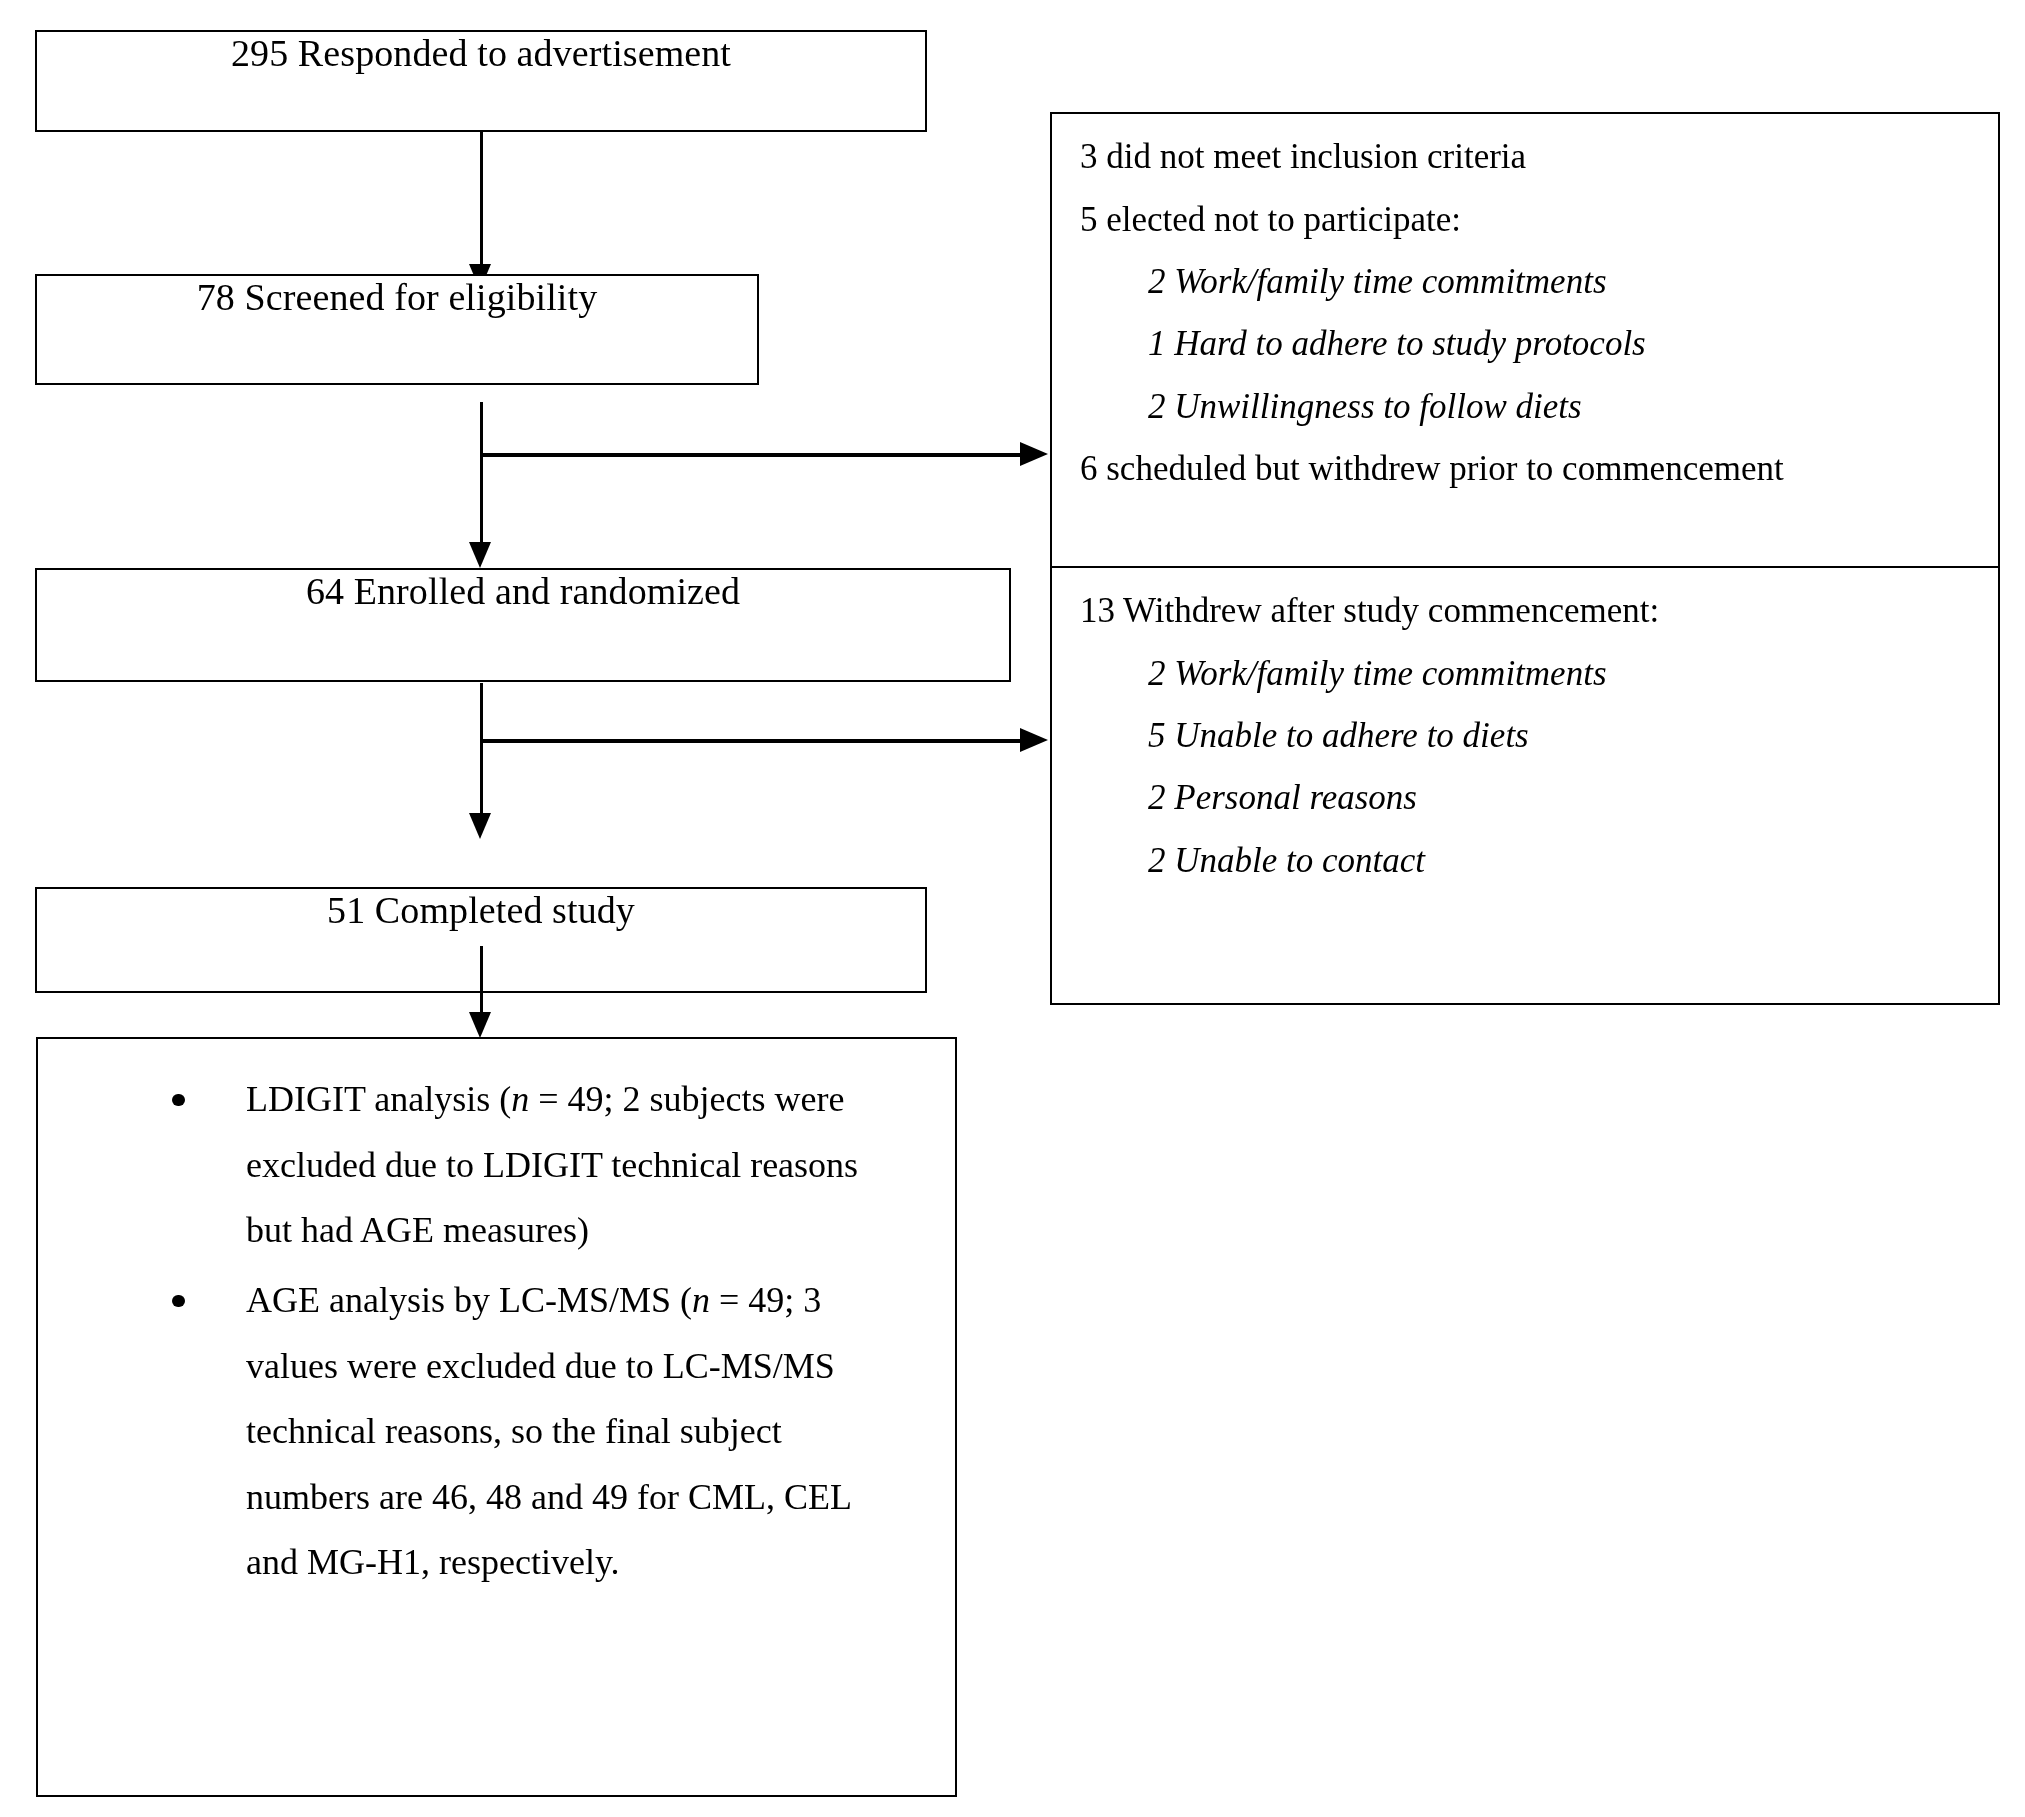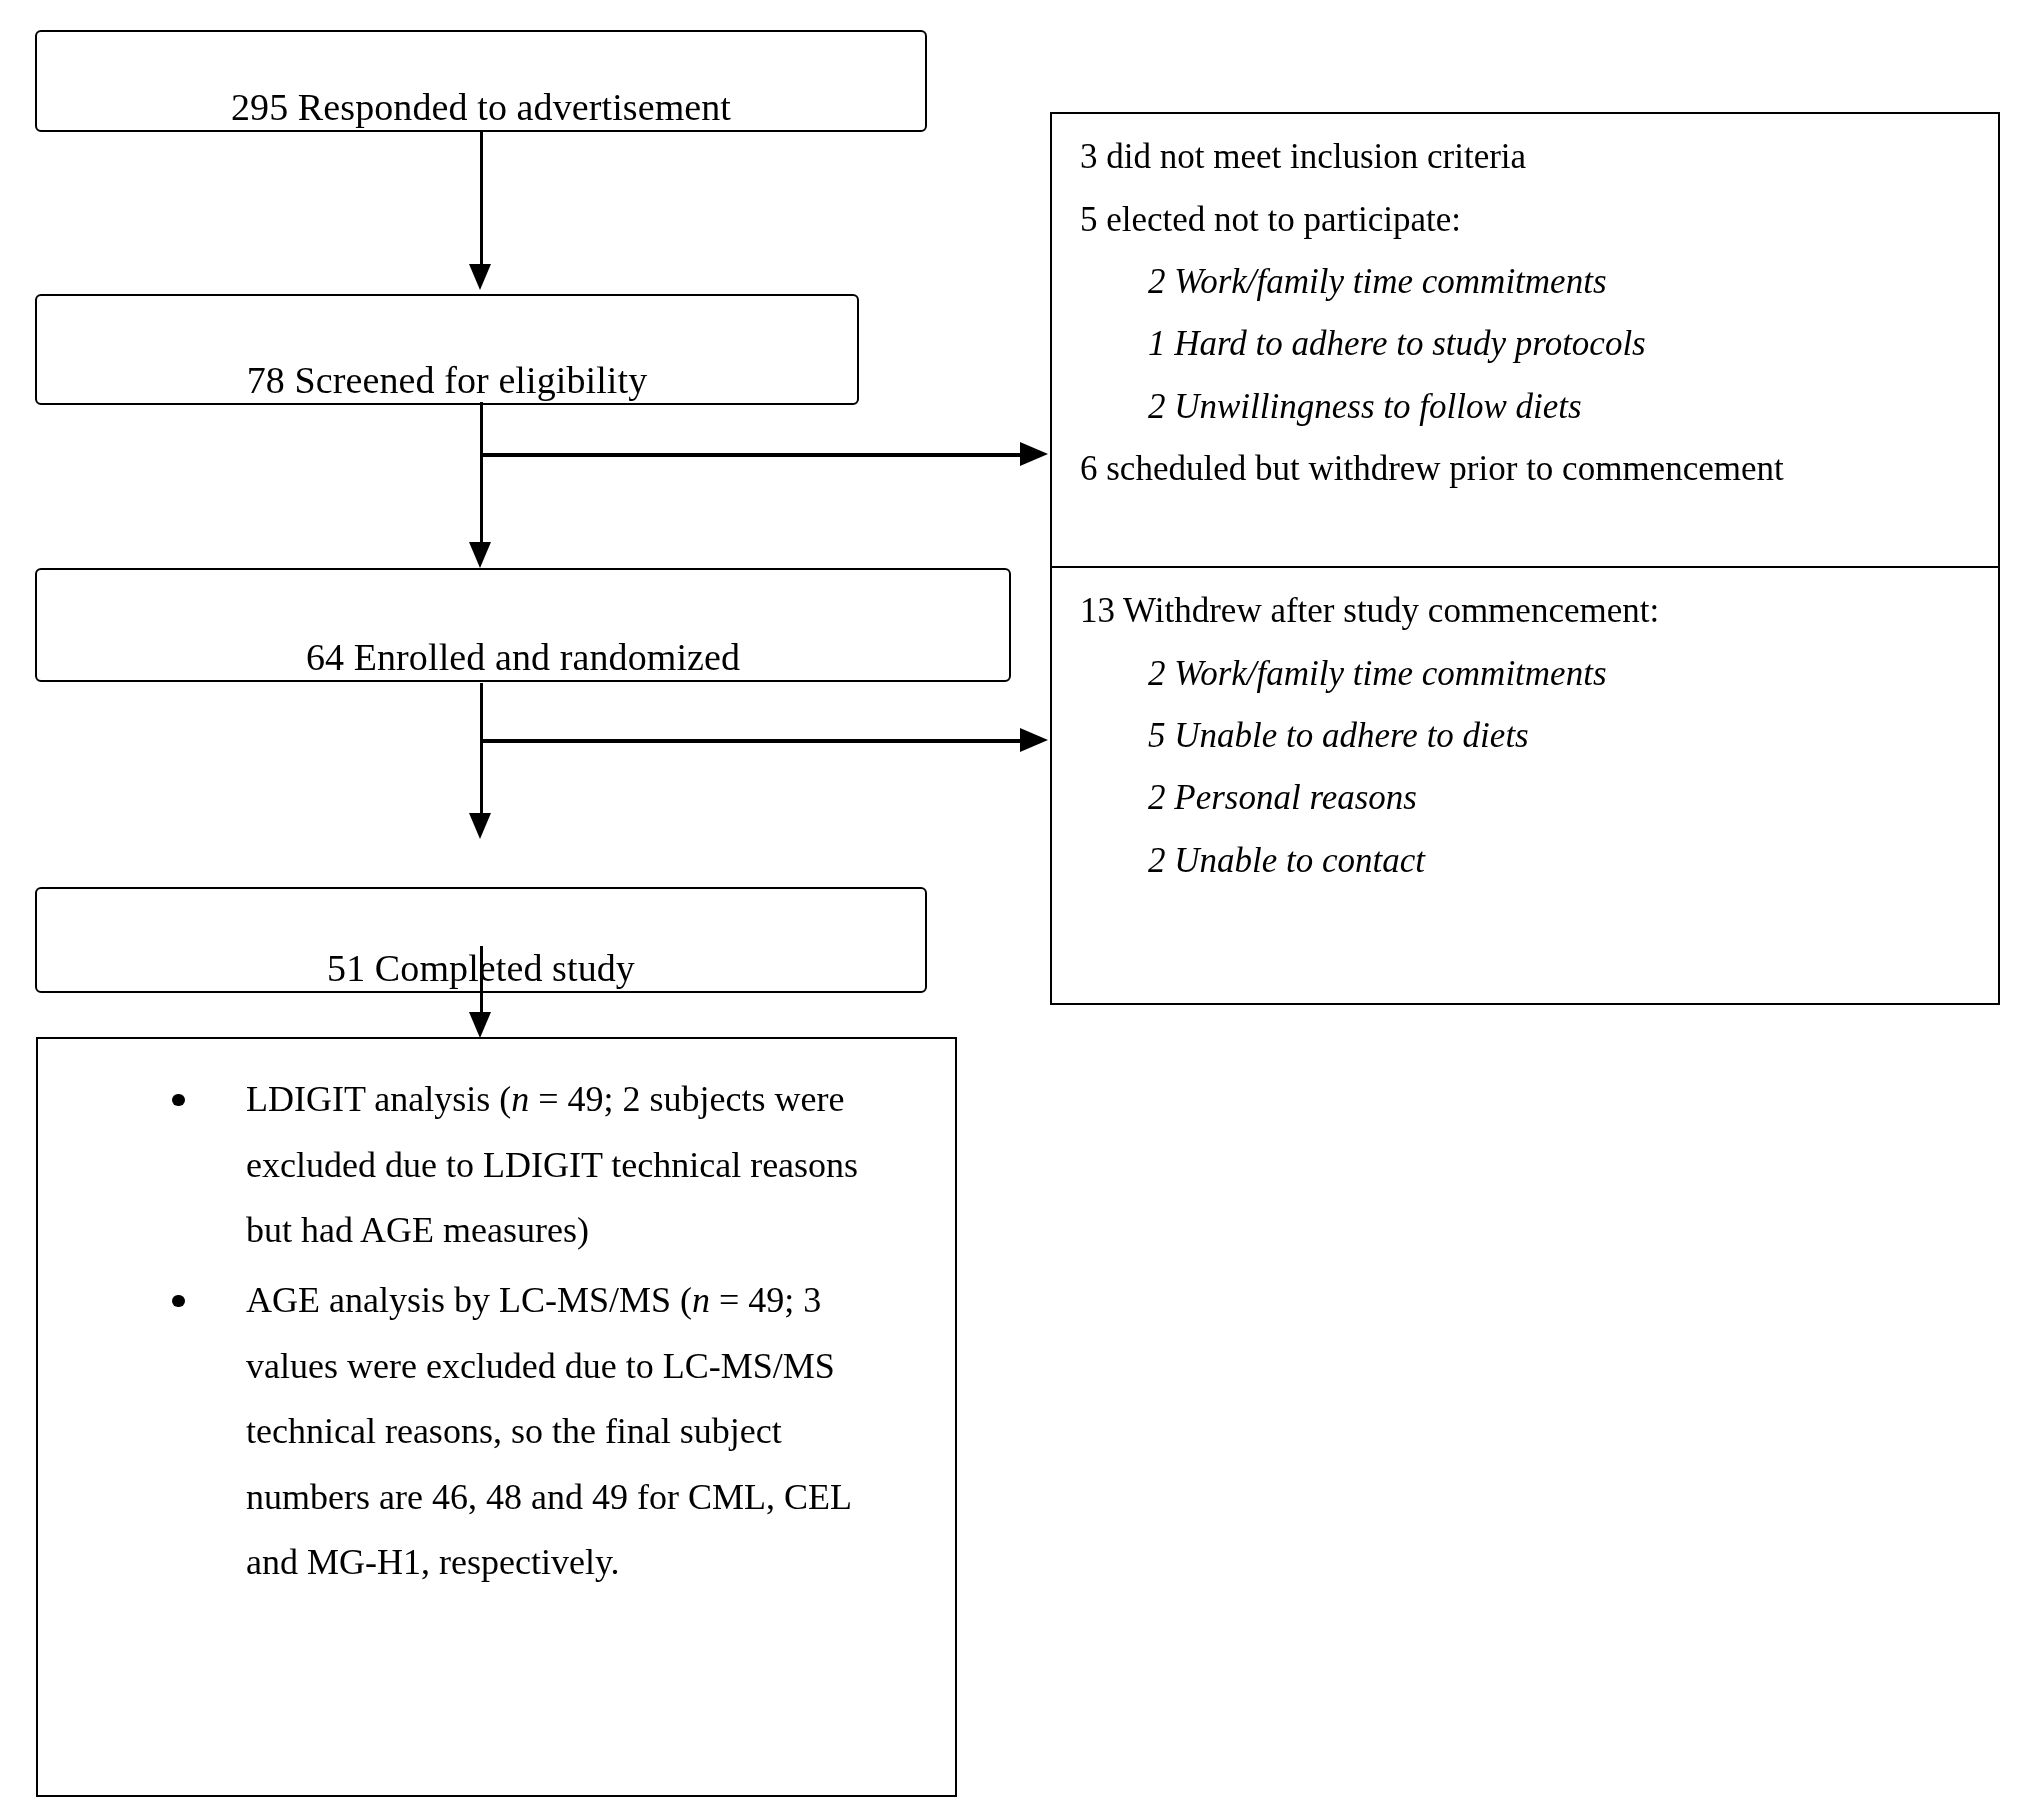--- a/index.html
+++ b/index.html
@@ -20,24 +20,23 @@
 
   
   .box {
     position: absolute;
     box-sizing: border-box;
     border: 2.9px solid #000000;
     background: #ffffff;
   }
   .box-centered {
     display: flex;
-    align-items: flex-end;
+    align-items: flex-start;
     justify-content: center;
     text-align: center;
-    border-radius: 6px;
   }
   .node-label {
     font-size: 38px;
     line-height: 1.15;
     letter-spacing: 0.1px;
     white-space: nowrap;
   }
 
   
   .side-box {
@@ -112,21 +111,21 @@
 
 <div id="page">
 
   <div class="box box-centered" style="left:35px; top:30px; width:892px; height:102px;">
     <span class="node-label">295 Responded to advertisement</span>
   </div>
 
   <div class="vline" style="left:480px; top:132px; height:133px;"></div>
   <div class="arrow-down" style="left:469px; top:264px;"></div>
 
-  <div class="box box-centered" style="left:35px; top:294px; width:824px; height:111px;">
+  <div class="box box-centered" style="left:35px; top:274px; width:724px; height:111px;">
     <span class="node-label">78 Screened for eligibility</span>
   </div>
 
   <div class="vline" style="left:480px; top:402px; height:142px;"></div>
   <div class="arrow-down" style="left:469px; top:542px;"></div>
 
   <div class="hline" style="left:480px; top:453px; width:540px;"></div>
   <div class="arrow-right" style="left:1020px; top:442px;"></div>
 
   <div class="box side-box" style="left:1050px; top:112px; width:950px; height:507px;">

